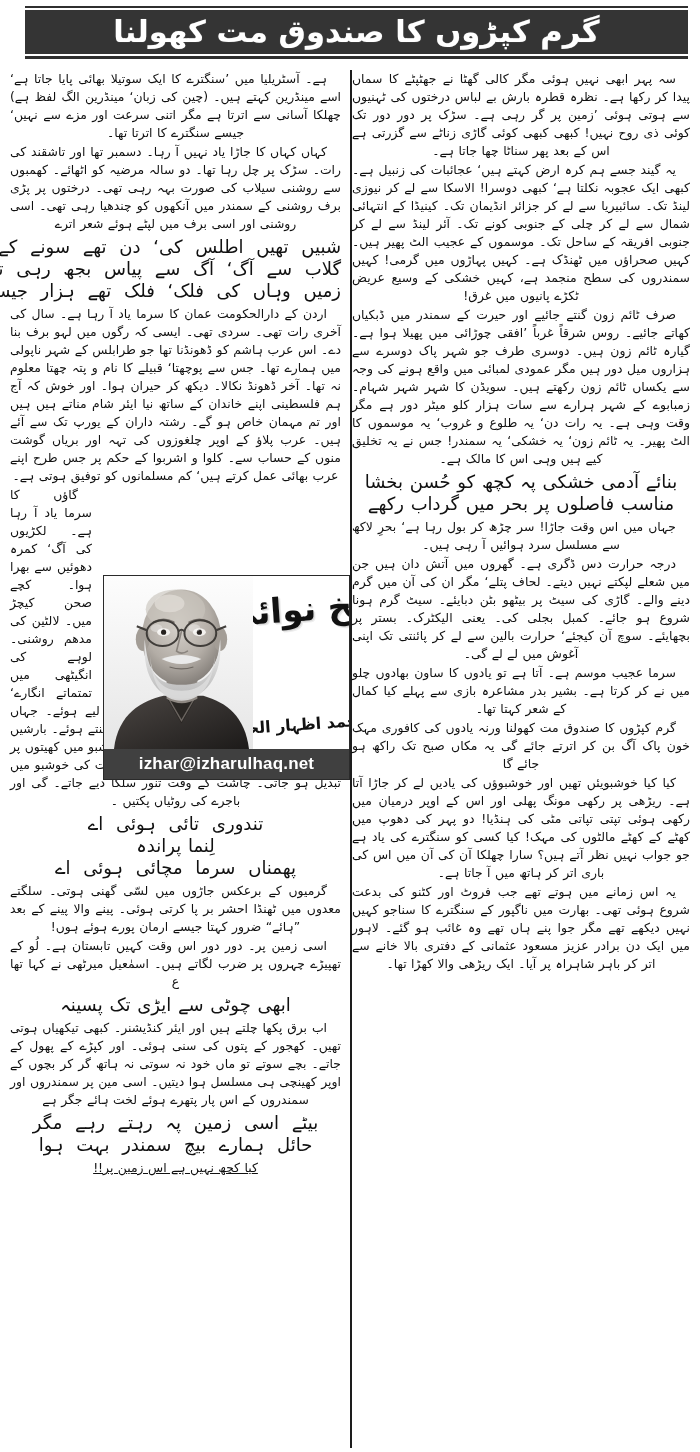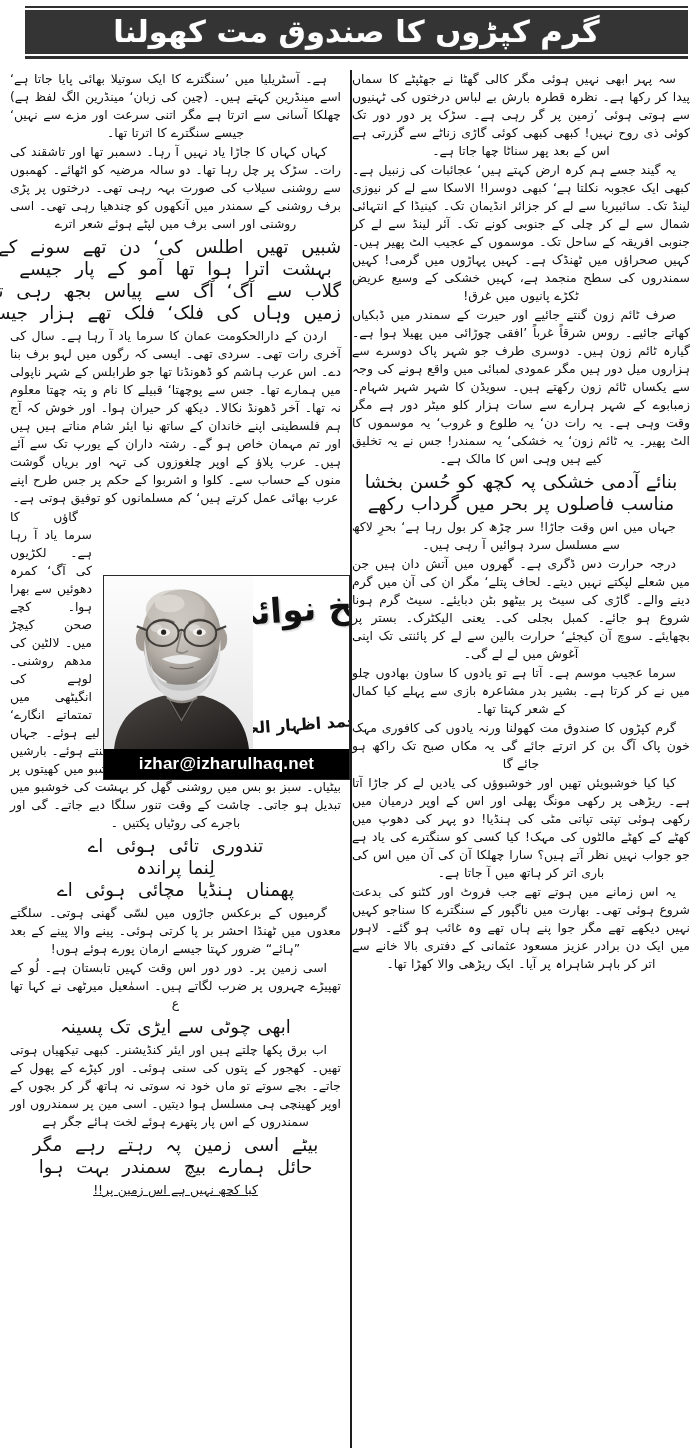--- a/index.html
+++ b/index.html
@@ -168,21 +168,21 @@
   .author-photo {
     flex: 1 1 auto;
     position: relative;
     background: #f2f2f2;
     overflow: hidden;
   }
   .author-photo svg { display: block; width: 100%; height: 100%; }
 
   .author-email {
     flex: 0 0 30px;
-    background: #000000;
+    background: #404040;
     color: #ffffff;
     display: flex;
     align-items: center;
     justify-content: center;
     font-family: "Liberation Sans", sans-serif;
     font-size: 17px;
     font-weight: 700;
     letter-spacing: 0.2px;
   }
 
@@ -224,35 +224,34 @@
       <p class="para">کیا کیا خوشبویئں تھیں اور خوشبوؤں کی یادیں لے کر جاڑا آتا ہے۔ ریڑھی پر رکھی مونگ پھلی اور اس کے اوپر درمیان میں رکھی ہوئی تپتی تپاتی مٹی کی ہنڈیا! دو پہر کی دھوپ میں کھٹے کے کھٹے مالٹوں کی مہک! کیا کسی کو سنگترے کی یاد ہے جو جواب نہیں نظر آتے ہیں؟ سارا چھلکا آن کی آن میں اس کی باری اتر کر ہاتھ میں آ جاتا ہے۔</p>
       <p class="para">یہ اس زمانے میں ہوتے تھے جب فروٹ اور کٹنو کی بدعت شروع ہوئی تھی۔ بھارت میں ناگپور کے سنگترے کا سناجو کہیں نہیں دیکھے تھے مگر جوا پنے ہاں تھے وہ غائب ہو گئے۔ لاہور میں ایک دن برادر عزیز مسعود عثمانی کے دفتری بالا خانے سے اتر کر باہر شاہراہ پر آیا۔ ایک ریڑھی والا کھڑا تھا۔</p>
     </div>
 
     <div class="col col-left clearfix">
       <p class="para">ہے۔ آسٹریلیا میں ’سنگترے کا ایک سوتیلا بھائی پایا جاتا ہے‘ اسے مینڈرین کہتے ہیں۔ (چین کی زبان‘ مینڈرین الگ لفظ ہے) چھلکا آسانی سے اترتا ہے مگر اتنی سرعت اور مزے سے نہیں‘ جیسے سنگترے کا اترتا تھا۔</p>
       <p class="para">کہاں کہاں کا جاڑا یاد نہیں آ رہا۔ دسمبر تھا اور تاشقند کی رات۔ سڑک پر چل رہا تھا۔ دو سالہ مرضیہ کو اٹھائے۔ کھمبوں سے روشنی سیلاب کی صورت بہہ رہی تھی۔ درختوں پر پڑی برف روشنی کے سمندر میں آنکھوں کو چندھیا رہی تھی۔ اسی روشنی اور اسی برف میں لپٹے ہوئے شعر اترے</p>
 
       <div class="verse">
         <div class="line">شبیں تھیں اطلس کی‘ دن تھے سونے کے تار جیسے</div>
-        <div class="line">بہشت اترا ہوا تھا آمو کے پار جیسے</div>
         <div class="line">گلاب سے آگ‘ آگ سے پیاس بجھ رہی تھی</div>
         <div class="line">زمیں وہاں کی فلک‘ فلک تھے ہزار جیسے</div>
       </div>
 
       <p class="para">اردن کے دارالحکومت عمان کا سرما یاد آ رہا ہے۔ سال کی آخری رات تھی۔ سردی تھی۔ ایسی کہ رگوں میں لہو برف بنا دے۔ اس عرب ہاشم کو ڈھونڈنا تھا جو طرابلس کے شہر ناپولی میں ہمارے تھا۔ جس سے پوچھتا‘ قبیلے کا نام و پتہ چھتا معلوم نہ تھا۔ آخر ڈھونڈ نکالا۔ دیکھ کر حیران ہوا۔ اور خوش کہ آج ہم فلسطینی اپنے خاندان کے ساتھ نیا ایئر شام مناتے ہیں ہیں اور تم مہمان خاص ہو گے۔ رشتہ داران کے یورپ تک سے آئے ہیں۔ عرب پلاؤ کے اوپر چلغوزوں کی تہہ اور بریاں گوشت منوں کے حساب سے۔ کلوا و اشربوا کے حکم پر جس طرح اپنے عرب بھائی عمل کرتے ہیں‘ کم مسلمانوں کو توفیق ہوتی ہے۔</p>
 
       <div class="float-spacer"></div>
 
       <p class="para">گاؤں کا سرما یاد آ رہا ہے۔ لکڑیوں کی آگ‘ کمرہ دھوئیں سے بھرا ہوا۔ کچے صحن کیچڑ میں۔ لالٹین کی مدھم روشنی۔ لوہے کی انگیٹھی میں تمتماتے انگارے‘ کسان سفید یا گہرے یا ڈھابا ڈھابا چیکنٹ لیے ہوئے۔ جہاں بیٹھتے‘ اپنے بیٹھتے جن کے کنارں پر لگے دھاگے بنتے ہوئے۔ بارشیں تھمتیں تو دھوپ کو سورج کی بہشت کی خوشبو میں کھیتوں پر بیٹیاں۔ سبز بو بس میں روشنی گھل کر بہشت کی خوشبو میں تبدیل ہو جاتی۔ چاشت کے وقت تنور سلگا دیے جاتے۔ گی اور باجرے کی روٹیاں پکتیں ۔</p>
 
       <div class="verse">
         <div class="line">تندوری تائی ہوئی اے</div>
         <div class="line tight">لِنما پراندہ</div>
-        <div class="line">پھمناں ہنڈیا مچائی ہوئی اے</div>
+        <div class="line">پھمناں سرما مچائی ہوئی اے</div>
       </div>
 
       <p class="para">گرمیوں کے برعکس جاڑوں میں لسّی گھنی ہوتی۔ سلگتے معدوں میں ٹھنڈا احشر بر پا کرتی ہوئی۔ پینے والا پینے کے بعد ”ہائے“ ضرور کہتا جیسے ارمان پورے ہوئے ہوں!</p>
       <p class="para">اسی زمین پر۔ دور دور اس وقت کہیں تابستان ہے۔ لُو کے تھپیڑے چہروں پر ضرب لگاتے ہیں۔ اسمٰعیل میرٹھی نے کہا تھا     ع</p>
       <div class="verse">
         <div class="line tight">ابھی چوٹی سے ایڑی تک پسینہ</div>
       </div>
       <p class="para">اب برق پکھا چلتے ہیں اور ایئر کنڈیشنر۔ کبھی تیکھیاں ہوتی تھیں۔ کھجور کے پتوں کی سنی ہوئی۔ اور کپڑے کے پھول کے جاتے۔ بچے سوتے تو ماں خود نہ سوتی نہ ہاتھ گر کر بچوں کے اوپر کھینچی ہی مسلسل ہوا دیتیں۔ اسی مین پر سمندروں اور سمندروں کے اس پار پتھرے ہوئے لخت ہائے جگر ہے</p>
 
       <div class="verse">

